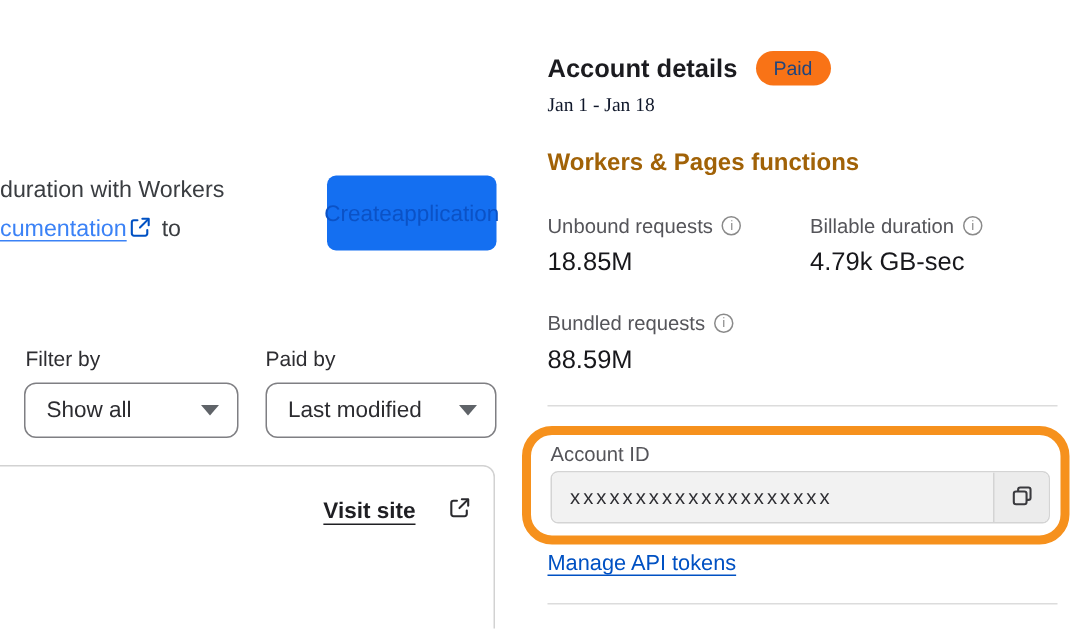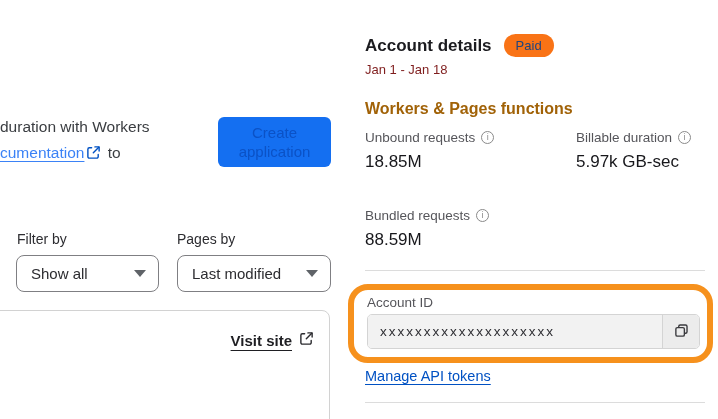--- a/index.html
+++ b/index.html
@@ -8,48 +8,48 @@
   .stage { position:relative; width:718px; height:419px; background:#fff; }
 
   
   .intro { position:absolute; left:0; top:114px; width:220px;
     font-size:15.5px; line-height:26px; color:#3a3d41; }
   .intro-link { color:#3b82f6; text-decoration:underline; text-underline-offset:3px; cursor:pointer; }
   .ext-icon { display:inline-block; vertical-align:-2px; margin:0 2px; }
   .create-btn { position:absolute; left:218px; top:117px; width:113px; height:50px;
     background:#146FF1; border:none; border-radius:6px; color:#0B52C6;
     font-size:15px; line-height:19px; font-family:"Liberation Sans",sans-serif;
-    display:flex; flex-direction:column; align-items:center; justify-content:center;
+    display:flex; flex-direction:row; align-items:center; justify-content:center;
     cursor:pointer; }
   .ctrl-label { position:absolute; top:231px; font-size:14px; color:#2d2d31; }
   .dropdown { position:absolute; top:255px; height:37px; border:1px solid #7f7f83;
     border-radius:8px; background:#fff; display:flex; align-items:center;
     padding:0 12px 0 14px; font-size:15px; color:#2c2c30; cursor:pointer; }
   .dd-filter { left:16px;  width:143px; }
   .dd-sort   { left:177px; width:154px; }
   .dd-text { flex:1; }
   .chevron { width:0; height:0; border-left:6px solid transparent;
     border-right:6px solid transparent; border-top:7px solid #5f6368; margin-left:8px; }
   .project-card { position:absolute; left:-22px; top:310px; width:352px; height:130px;
     background:#fff; border:1px solid #d2d2d2; border-radius:8px; }
   .visit-site { position:absolute; top:20px; right:15px; display:flex; align-items:center;
-    gap:7px; font-size:15px; font-weight:bold; color:#1f1f23; cursor:pointer; }
+    gap:22px; font-size:15px; font-weight:bold; color:#1f1f23; cursor:pointer; }
   .visit-site .vs-text { text-decoration:underline; text-underline-offset:4px; }
 
   
   .panel { position:absolute; left:365px; top:0; width:348px; height:419px; }
   .acct-header { position:absolute; left:0; top:34px; display:flex; align-items:center; gap:12px;text-align:right; }
   .panel-title { font-size:17px; font-weight:bold; color:#1b1b1f; }
   .plan-badge { background:#f97316; color:#21457E; font-size:13px;
     padding:4px 12px; border-radius:13px; }
-  .date-range { position:absolute; left:0; top:62px; font-size:13px; color:#7f1d1d; }
+  .date-range { position:absolute; left:0; top:62px; font-size:13px; color:#0f172a;font-family:Liberation Serif, serif; }
   .functions-title { position:absolute; left:0; top:100px; font-size:16px;
     font-weight:bold; color:#a16207; }
-  .metrics { position:absolute; left:0; top:130px; width:340px;
-    display:grid; grid-template-columns:175px auto; row-gap:23px;gap:36px; }
+  .metrics { position:absolute; left:0; top:143px; width:340px;
+    display:grid; grid-template-columns:175px auto; row-gap:23px; }
   .metric-label { display:flex; align-items:center; gap:6px;
     font-size:13.5px; color:#55555a; }
   .info-icon { width:13px; height:13px; border:1px solid #8a8a8a; border-radius:50%;
     color:#8a8a8a; font-size:9px; line-height:11px; text-align:center;
     display:inline-block; font-style:normal; cursor:pointer; }
   .metric-value { margin-top:7px; font-size:17px; color:#17171b; }
   .divider { position:absolute; left:0; width:340px; height:1px; background:#dcdcdc; }
   .divider-1 { top:270px; }
   .divider-2 { top:402px; }
   .annotation { position:absolute; left:-17px; top:284px; width:365px; height:79px;
@@ -79,21 +79,21 @@
         </svg></span>
     <span>to</span>
   </div>
 
   <button class="create-btn">
     <span>Create</span>
     <span>application</span>
   </button>
 
   <div class="ctrl-label" style="left:17px;">Filter by</div>
-  <div class="ctrl-label" style="left:177px;">Pages by</div>
+  <div class="ctrl-label" style="left:177px;">Paid by</div>
 
   <div class="dropdown dd-filter">
     <span class="dd-text">Show all</span>
     <span class="chevron"></span>
   </div>
   <div class="dropdown dd-sort">
     <span class="dd-text">Last modified</span>
     <span class="chevron"></span>
   </div>
 
@@ -125,21 +125,21 @@
           <span>Unbound requests</span>
           <i class="info-icon">i</i>
         </div>
         <div class="metric-value">18.85M</div>
       </div>
       <div>
         <div class="metric-label">
           <span>Billable duration</span>
           <i class="info-icon">i</i>
         </div>
-        <div class="metric-value">5.97k GB-sec</div>
+        <div class="metric-value">4.79k GB-sec</div>
       </div>
       <div>
         <div class="metric-label">
           <span>Bundled requests</span>
           <i class="info-icon">i</i>
         </div>
         <div class="metric-value">88.59M</div>
       </div>
     </div>
 

